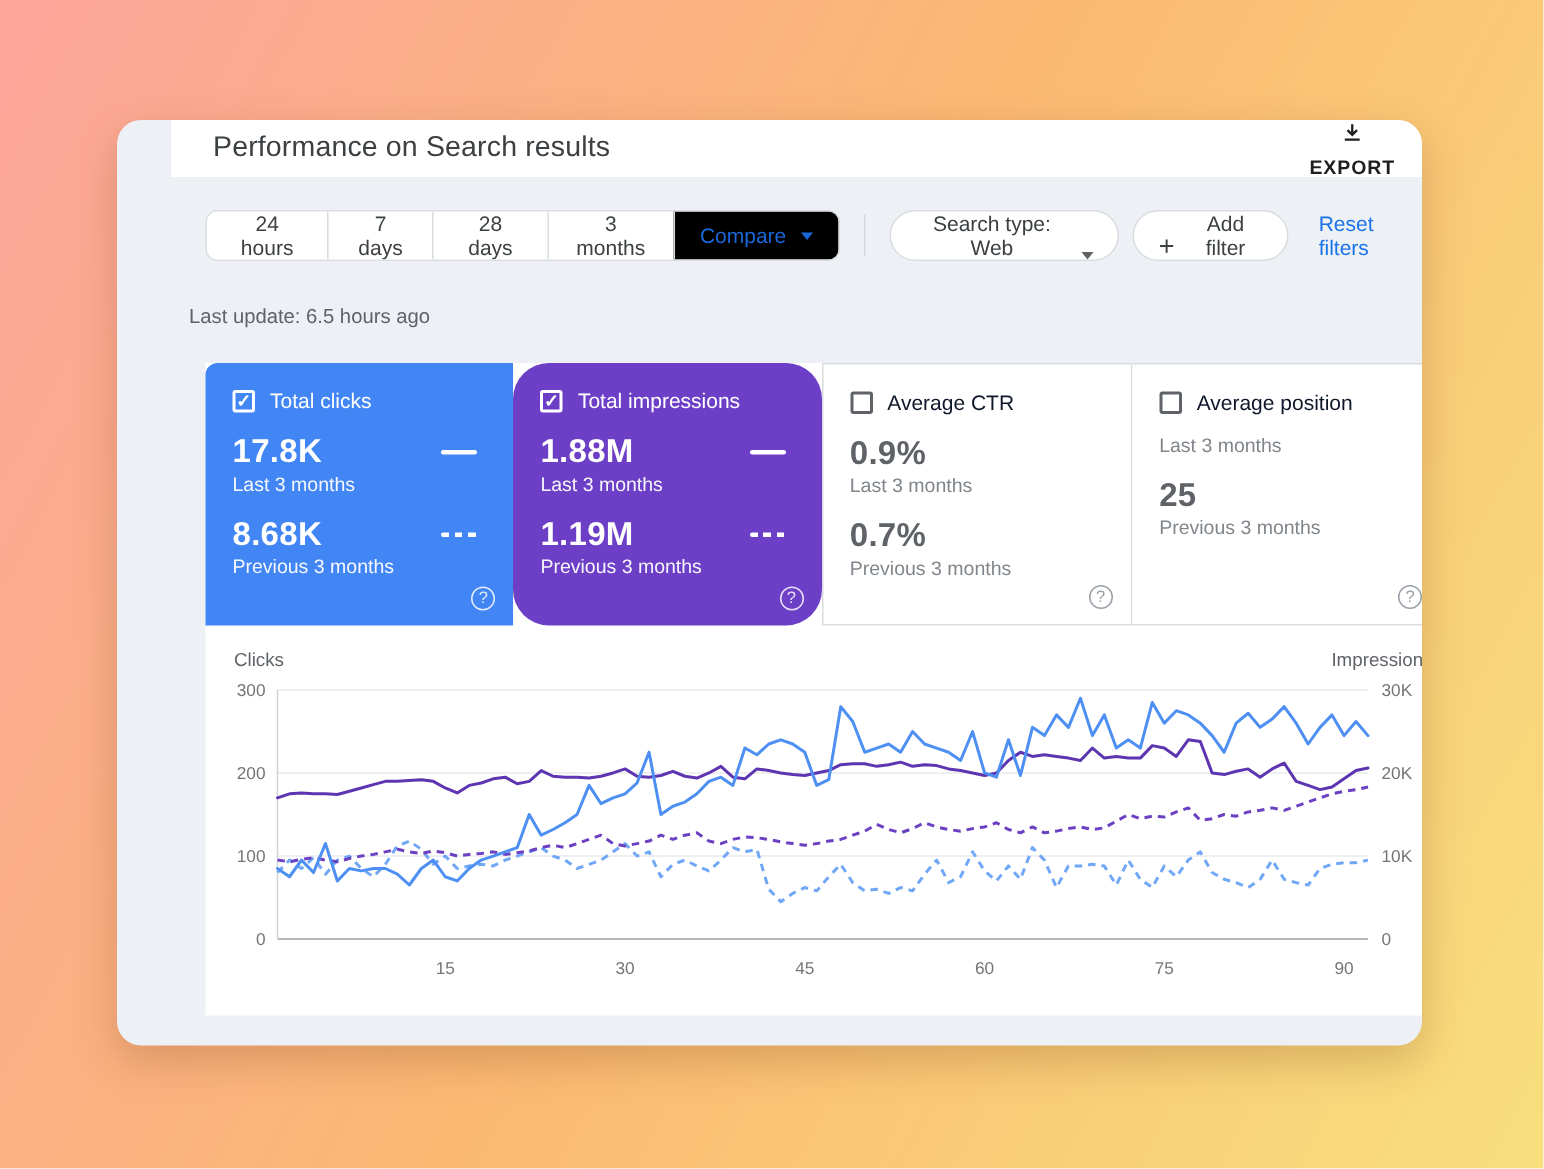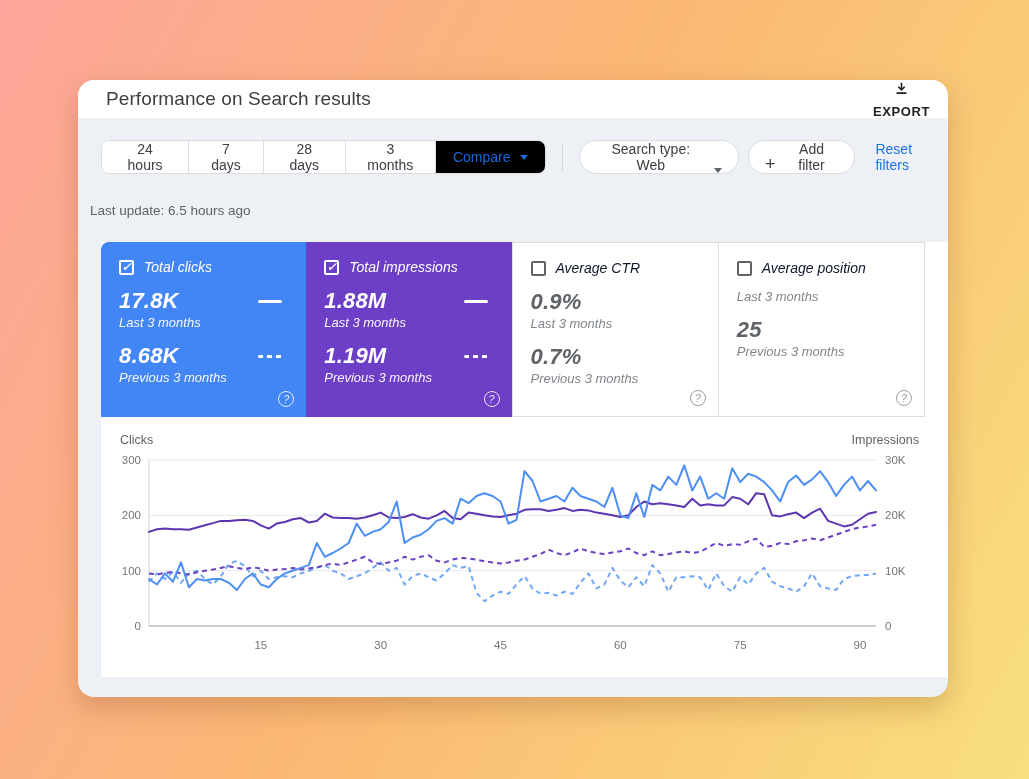--- a/index.html
+++ b/index.html
@@ -2,21 +2,21 @@
 <html><head>
 <meta charset="utf-8">
 <style>
   * { box-sizing: border-box; margin: 0; padding: 0; }
   html,body { width:1029px; height:779px; }
   body { font-family:"Liberation Sans", sans-serif; }
   .stage { position:relative; width:1029px; height:779px; overflow:hidden;
            background:linear-gradient(118deg,#fda59b 0%,#fbb873 48%,#f8df7d 100%); }
   .main-card { position:absolute; left:78px; top:80px; width:870px; height:617px;
                border-radius:16px; overflow:hidden; background:#edf0f5;
-               box-shadow:0 10px 28px rgba(120,60,20,.25); }
+               box-shadow:0 10px 28px rgba(120,60,20,.25);padding-left:36px; }
   .hdr { height:38px; background:#fff; display:flex; align-items:center;
          justify-content:space-between; padding:0 10px 0 28px; }
   .hdr-title { font-size:19px; color:#3c4043; letter-spacing:.1px; }
   .export-btn { display:flex; align-items:center; gap:7px; background:none; border:none;
                 cursor:pointer; font-family:inherit; font-size:13px; font-weight:700;
                 color:#1f1f1f; letter-spacing:.6px; padding:6px 8px;flex-direction:column; }
   button { font-family:inherit; cursor:pointer; }
 
   .toolbar { display:flex; align-items:center; padding:22px 0 0 23px; }
   .range-group { display:flex; border:1px solid #dadce0; border-radius:8px;
@@ -35,21 +35,21 @@
           font-size:14px; color:#3c4043; margin-right:9px; }
   .pill .chev { color:#5f6368; }
   .plus-glyph { font-size:18px; color:#3c4043; line-height:1; margin-top:-2px; }
   .reset-link { margin-left:11px; font-size:14px; font-weight:500; color:#1a73e8;
                 text-decoration:none; cursor:pointer; }
   .last-update { text-align:left; margin:29px 6px 0 12px; font-size:13.5px; color:#5f6368; }
 
   .panel { margin:24px 0 0 23px; width:847px; height:435px; background:#fff; }
   .metrics-row { display:flex; width:824px; height:175px; }
   .metric-card { position:relative; flex:1; background:#fff; padding:17px 18px;
-                 border:1px solid #dadce0; cursor:pointer;font-style:italic; }
+                 border:1px solid #dadce0; cursor:pointer; }
   .metric-card.colored { border:none; }
   .metric-card:first-child { border-top-left-radius:8px; }
   .metric-card.white + .metric-card.white { border-left:none; }
   .cb-row { display:flex; align-items:center; gap:10px; margin-bottom:13px; }
   .cb { width:15px; height:15px; border:2px solid #5f6368; border-radius:2px;
         display:inline-flex; align-items:center; justify-content:center; flex:0 0 auto; }
   .colored .cb { border-color:#fff; }
   .cb.checked::after { content:"\2713"; font-size:12px; font-weight:700; color:#fff;
                        line-height:1; }
   .cb-label { font-size:14px; color:#0f172a; }
@@ -130,21 +130,21 @@
           </div>
           <div class="period">Last 3 months</div>
           <div class="val-row">
             <span class="big">8.68K</span>
             <span class="mark dashed"></span>
           </div>
           <div class="period">Previous 3 months</div>
           <span class="help">?</span>
         </div>
 
-        <div class="metric-card colored" style="background: rgb(108, 63, 198);">
+        <div class="metric-card colored" style="background: rgb(108, 63, 198); border-radius: 24px;">
           <div class="cb-row">
             <span class="cb checked"></span>
             <span class="cb-label">Total impressions</span>
           </div>
           <div class="val-row">
             <span class="big">1.88M</span>
             <span class="mark solid"></span>
           </div>
           <div class="period">Last 3 months</div>
           <div class="val-row">

